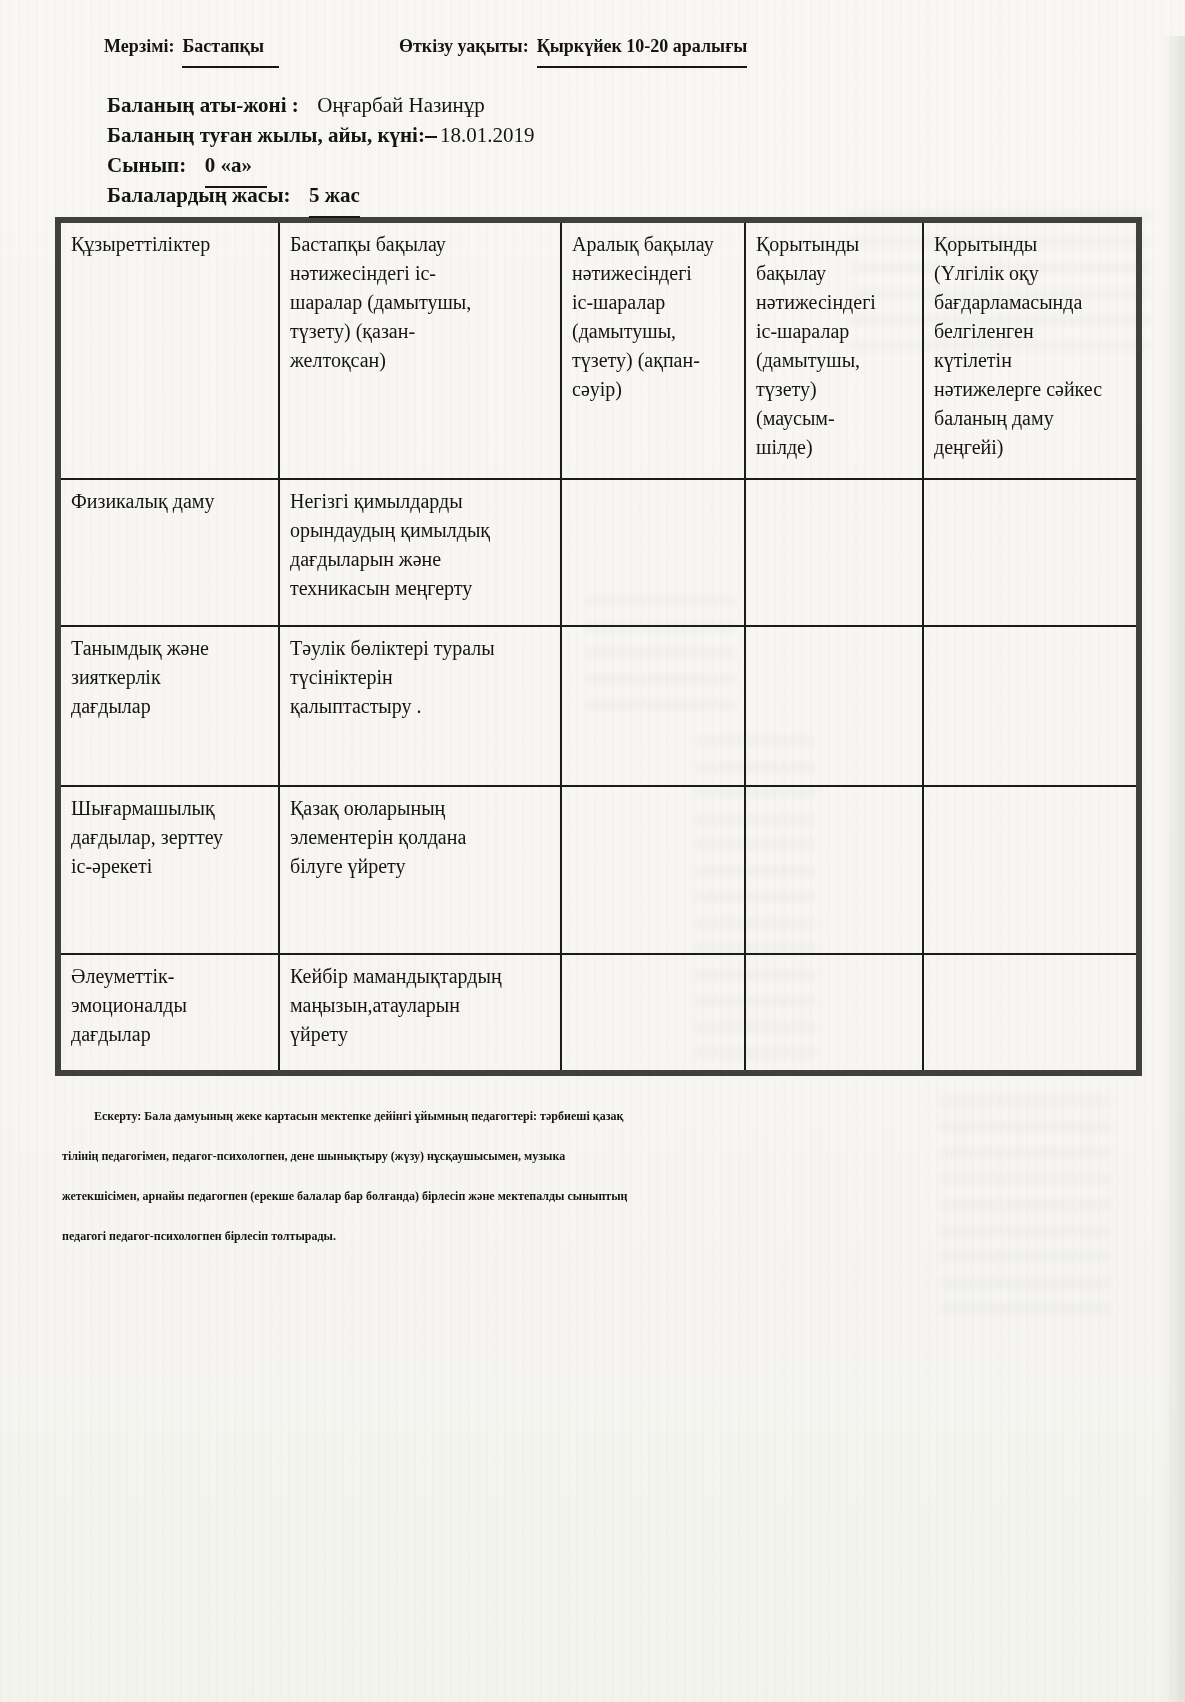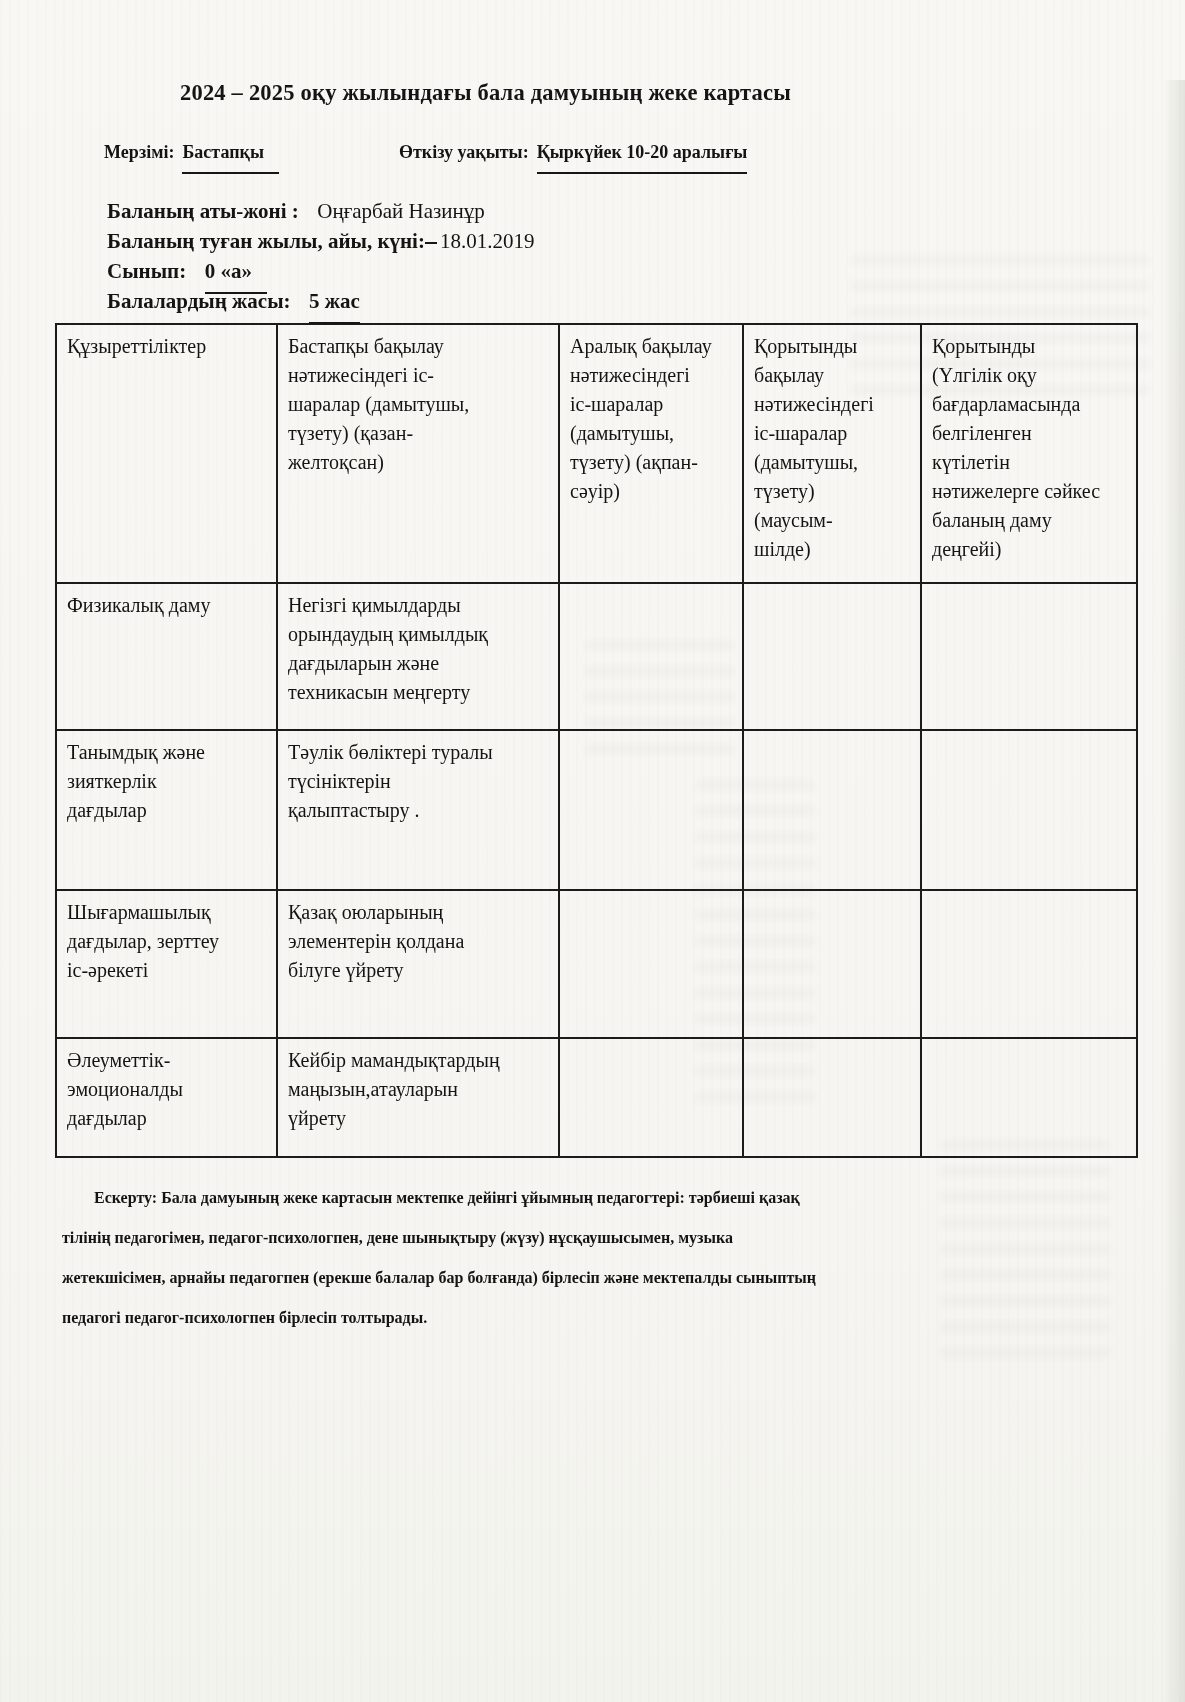--- a/index.html
+++ b/index.html
@@ -42,39 +42,39 @@
     display:inline-block; width:12px; height:2px;
     border-bottom:2.5px solid #161616; transform:translateY(-4px);
     margin-right:3px;
   }
   .whole-underline { border-bottom:2.5px solid #161616; }
 
   table.dev-table {
     border-collapse:collapse; table-layout:fixed;
     width:1081px; margin:7px 0 0 55px;
     font-size:20px; line-height:29px;
-    border:2px solid #404040;
+    border:6px solid #404040;
   }
   table.dev-table td {
     border:2px solid #1b1b1b;
     vertical-align:top;
     padding:7px 8px 6px 10px;
     white-space:pre-line;
     overflow:hidden;
   }
   tr.hdr     { height:259px; }
   tr.row-1   { height:147px; }
   tr.row-2   { height:258px; }
   tr.row-3   { height:160px;margin-left:11px; }
-  tr.row-4   { height:148px;padding-left:20px; }
+  tr.row-4   { height:168px;padding-left:20px; }
   tr.row-5   { height:119px; }
 
   .note {
     width:1085px; margin:20px 0 0 62px;
-    font-size:16px; font-weight:bold; line-height:40px;
+    font-size:12px; font-weight:bold; line-height:40px;
     white-space:pre-line; text-indent:32px;
   }
 
   
   .smudge {
     position:absolute; pointer-events:none;
     background:repeating-linear-gradient(180deg, rgba(90,100,92,0.5) 0 10px, rgba(0,0,0,0) 10px 26px);
     filter:blur(3px); opacity:0.07; border-radius:6px;
   }
   .smudge-a { left:850px; top:175px;  width:300px; height:140px; }
@@ -85,21 +85,20 @@
     position:absolute; right:0; top:0; width:22px; height:100%;
     background:linear-gradient(270deg, rgba(175,178,168,0.28), rgba(0,0,0,0));
     pointer-events:none;
   }
 </style>
 </head>
 <body>
 
 <div class="page">
 
-  <div class="doc-title">2024 – 2025 оқу жылындағы бала дамуының жеке картасы</div>
 
   <div class="schedule-line">
     <span>Мерзімі:</span>
     <span class="lbl-gap"></span>
     <span class="u-val trail">Бастапқы</span>
     <span class="gap"></span>
     <span>Өткізу уақыты:</span>
     <span class="lbl-gap"></span>
     <span class="u-val">Қыркүйек 10-20 аралығы</span>
   </div>

